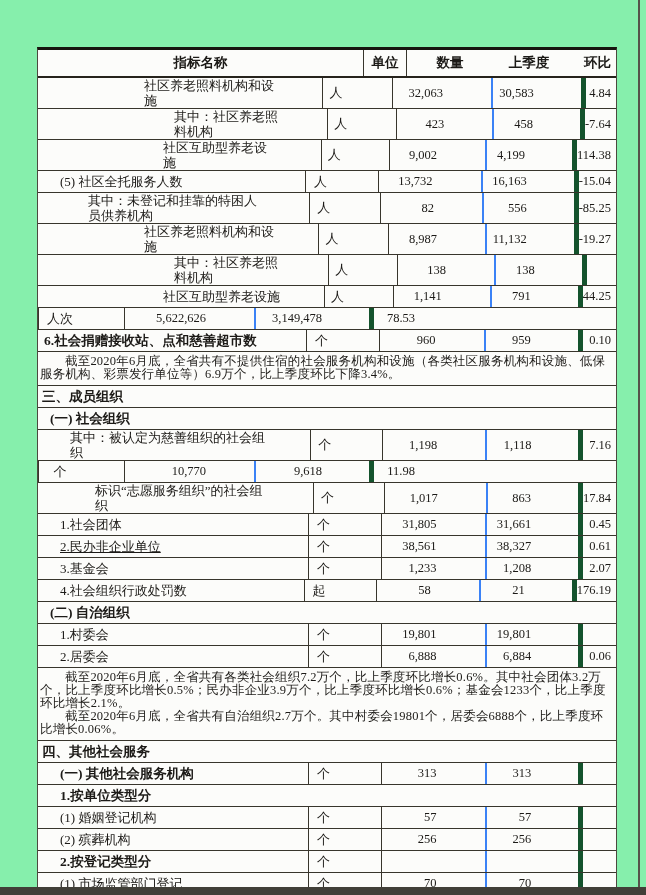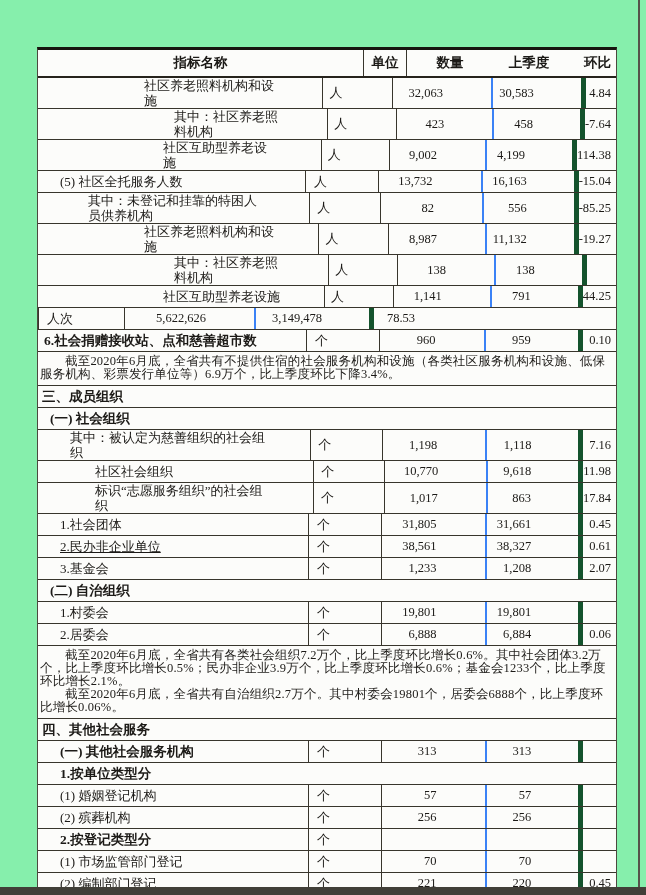--- a/index.html
+++ b/index.html
@@ -158,21 +158,20 @@
           <div class="c name" style="padding-left: 12px;">(一) 社会组织</div>
         </div>
         <div class="row data">
           <div class="c name" style="padding-left: 32px;">其中：被认定为慈善组织的社会组织</div>
           <div class="c unit">个</div>
           <div class="c qty">1,198</div>
           <div class="c prev">1,118</div>
           <div class="c pct">7.16</div>
         </div>
         <div class="row data">
-          <div class="c name" style="padding-left: 57px;">社区社会组织</div>
           <div class="c unit">个</div>
           <div class="c qty">10,770</div>
           <div class="c prev">9,618</div>
           <div class="c pct">11.98</div>
         </div>
         <div class="row data">
           <div class="c name" style="padding-left: 57px;">标识“志愿服务组织”的社会组织</div>
           <div class="c unit">个</div>
           <div class="c qty">1,017</div>
           <div class="c prev">863</div>
@@ -192,20 +191,27 @@
           <div class="c prev">38,327</div>
           <div class="c pct">0.61</div>
         </div>
         <div class="row data">
           <div class="c name" style="padding-left: 22px;">3.基金会</div>
           <div class="c unit">个</div>
           <div class="c qty">1,233</div>
           <div class="c prev">1,208</div>
           <div class="c pct">2.07</div>
         </div>
+        <div class="row data">
+          <div class="c name" style="padding-left: 22px;">4.社会组织行政处罚数</div>
+          <div class="c unit">起</div>
+          <div class="c qty">58</div>
+          <div class="c prev">21</div>
+          <div class="c pct">176.19</div>
+        </div>
         <div class="row section">
           <div class="c name" style="padding-left: 12px;">(二) 自治组织</div>
         </div>
         <div class="row data">
           <div class="c name" style="padding-left: 22px;">1.村委会</div>
           <div class="c unit">个</div>
           <div class="c qty">19,801</div>
           <div class="c prev">19,801</div>
           <div class="c pct"></div>
         </div>

